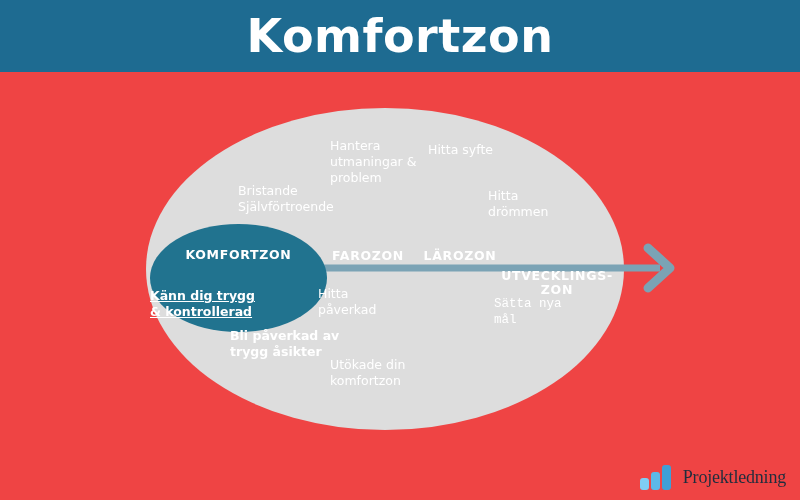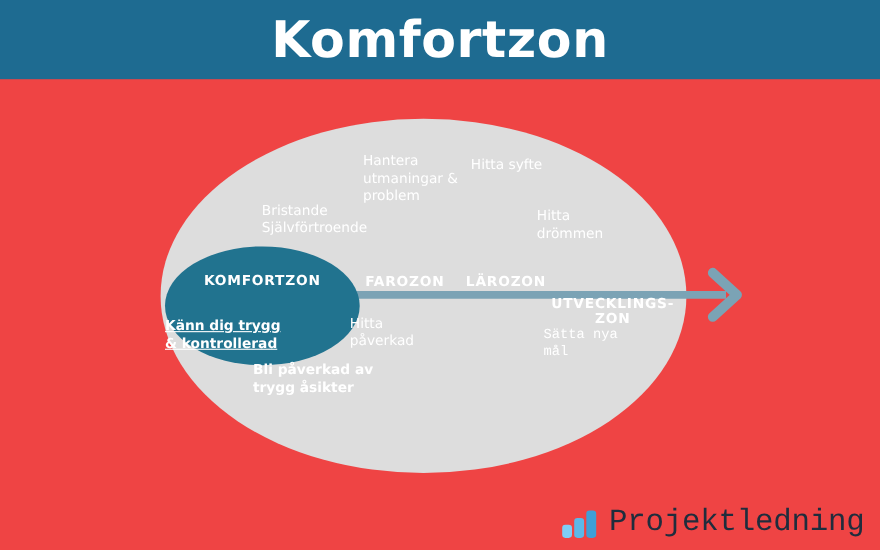--- a/index.html
+++ b/index.html
@@ -113,25 +113,25 @@
     position:absolute;
     right:14px; bottom:10px;
     display:flex;
     align-items:center;
     gap:7px;
     z-index:9;
   }
   #logo-bars { display:block; }
   #logo-text {
     color:#1f2d3d;
-    font-size:28px;
+    font-size:18px;
     font-weight:normal;
     letter-spacing:-0.2px;
     line-height:1;
-    font-family:Liberation Mono, monospace;
+    font-family:Liberation Serif, serif;
   }
 </style>
 </head>
 <body>
 
 <div id="page">
 
   <div id="header-band">
     <div id="header-title">Komfortzon</div>
   </div>
@@ -189,20 +189,24 @@
     <div class="item-label" style="left:494px; top:224px; width:96px;font-family:Liberation Mono, monospace;">
       <span>Sätta nya</span><br>
       <span>mål</span>
     </div>
 
     <div class="item-label" style="left:230px; top:256px; width:130px;font-weight:bold;">
       <span>Bli påverkad av</span><br>
       <span>trygg åsikter</span>
     </div>
 
+    <div class="item-label" style="left:330px; top:285px; width:110px;">
+      <span>Utökade din</span><br>
+      <span>komfortzon</span>
+    </div>
 
 
   </div>
 
   <div id="logo">
     <svg id="logo-bars" width="36" height="26" viewBox="0 0 36 26">
       <rect x="0" y="14" width="9" height="12" rx="3" fill="#7fcdf5"></rect>
       <rect x="11" y="8" width="9" height="18" rx="3" fill="#5cb8e8"></rect>
       <rect x="22" y="1" width="9" height="25" rx="3" fill="#3f9fd6"></rect>
     </svg>

